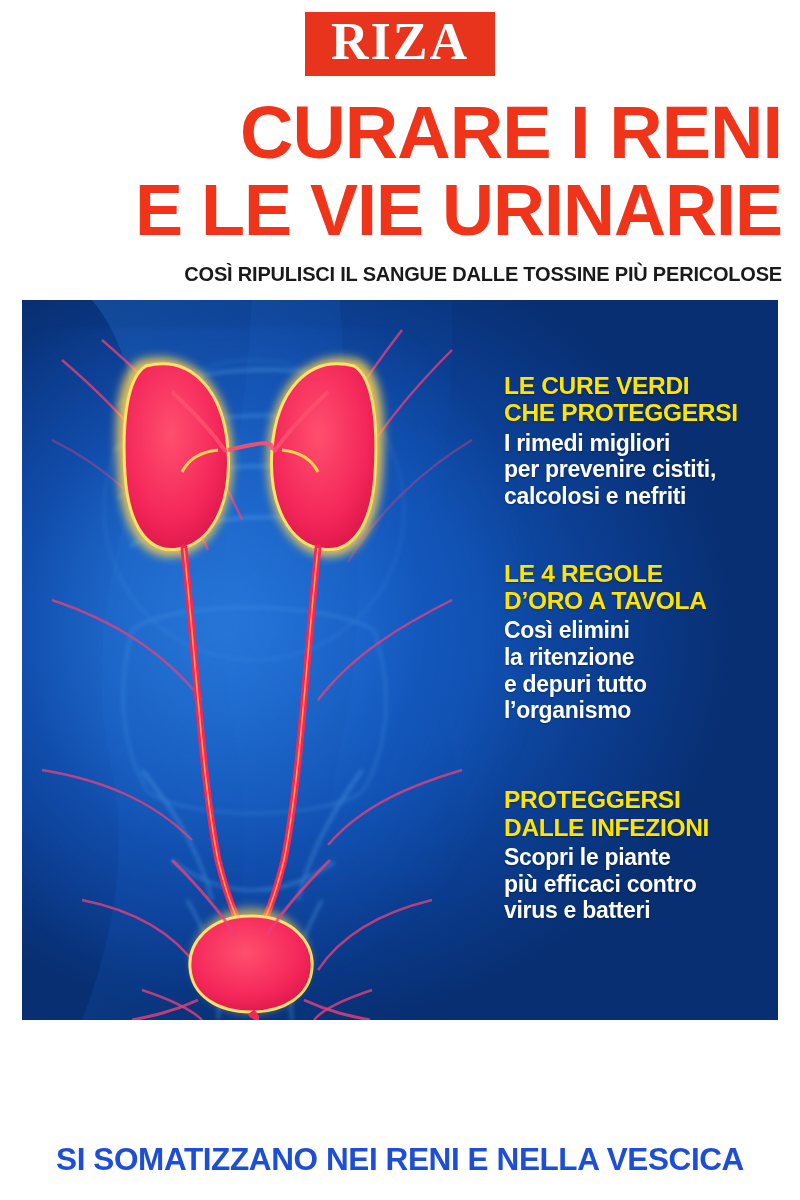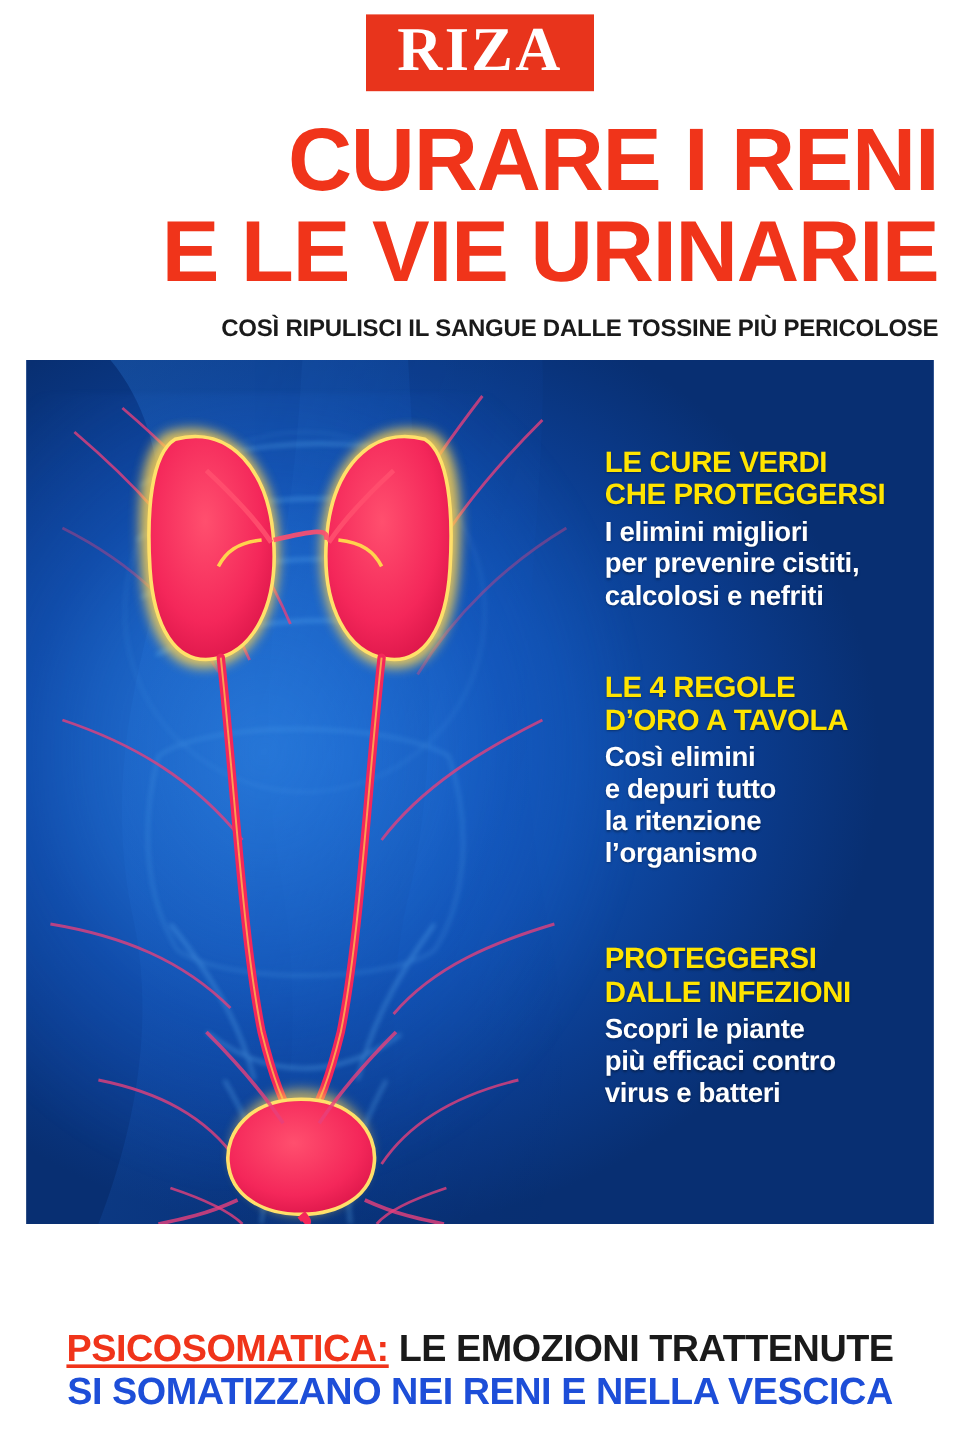--- a/index.html
+++ b/index.html
@@ -260,52 +260,49 @@
   </svg>
 
   <div class="blurbs">
 
     <div class="blurb blurb-1">
       <div class="blurb-head">
         <div>LE CURE VERDI</div>
         <div>CHE PROTEGGERSI</div>
       </div>
       <div class="blurb-body">
-        <div>I elimini migliori</div>
+        <div>I rimedi migliori</div>
         <div>per prevenire cistiti,</div>
         <div>calcolosi e nefriti</div>
       </div>
     </div>
 
     <div class="blurb blurb-2">
       <div class="blurb-head">
         <div>LE 4 REGOLE</div>
         <div>D’ORO A TAVOLA</div>
       </div>
       <div class="blurb-body">
         <div>Così elimini</div>
+        <div>la ritenzione</div>
         <div>e depuri tutto</div>
-        <div>la ritenzione</div>
         <div>l’organismo</div>
       </div>
     </div>
 
     <div class="blurb blurb-3">
       <div class="blurb-head">
         <div>PROTEGGERSI</div>
         <div>DALLE INFEZIONI</div>
       </div>
       <div class="blurb-body">
         <div>Scopri le piante</div>
         <div>più efficaci contro</div>
         <div>virus e batteri</div>
       </div>
     </div>
 
   </div>
 </div>
 
 <div class="footer">
-  <div class="footer-line">
-    <span class="footer-kicker">PSICOSOMATICA:</span><span class="footer-rest"> LE EMOZIONI TRATTENUTE</span>
-  </div>
   <div class="footer-line footer-rest" style="color:#1d4ed8;">SI SOMATIZZANO NEI RENI E NELLA VESCICA</div>
 </div>
 
 </body></html>

